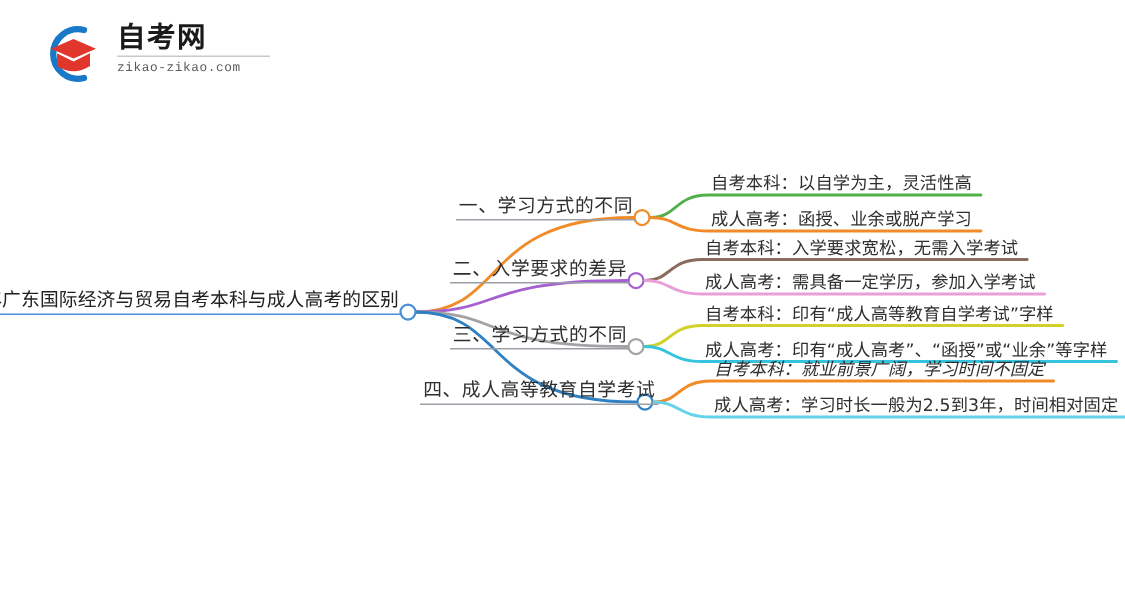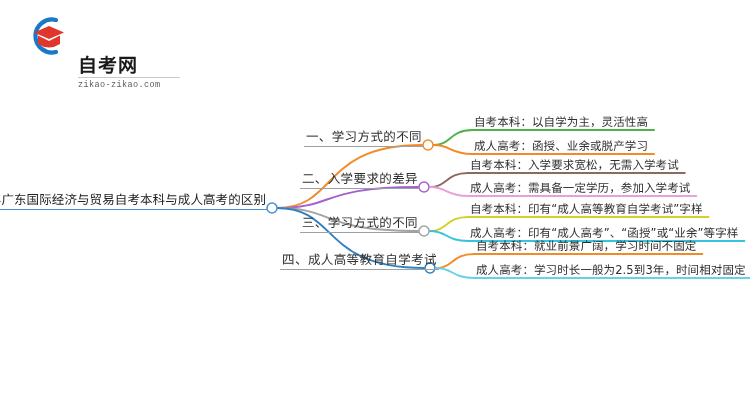--- a/index.html
+++ b/index.html
@@ -41,21 +41,20 @@
   .logo-cn {
     font-size: 19px;
     font-weight: bold;
     letter-spacing: 1px;
     color: #1a1a1a;
     line-height: 22px;
     border-bottom: 1px solid #c9c9c9;
     padding-bottom: 1px;
     display: block;
     width: 102px;
-    margin-top: 40px;
   }
   .logo-url {
     display: block;
     font-size: 8.5px;
     letter-spacing: 0.4px;
     color: #5a5a5a;
     margin-top: 2px;
     font-family: Liberation Mono, monospace;
   }
 
@@ -140,15 +139,15 @@
     <div class="node branch-node" style="top: 129px; left: 303.891px; border-bottom: 1px solid rgb(154, 160, 166);">一、学习方式的不同</div>
     <div class="node leaf-node" style="left: 472px; top: 114px; border-bottom: none;">自考本科：以自学为主，灵活性高</div>
     <div class="node leaf-node" style="left: 472px; top: 138px; border-bottom: none;">成人高考：函授、业余或脱产学习</div>
     <div class="node branch-node" style="top: 171px; left: 299.891px; border-bottom: 1px solid rgb(154, 160, 166);">二、入学要求的差异</div>
     <div class="node leaf-node" style="left: 468px; top: 157px; border-bottom: none;">自考本科：入学要求宽松，无需入学考试</div>
     <div class="node leaf-node" style="left: 468px; top: 180px; border-bottom: none;">成人高考：需具备一定学历，参加入学考试</div>
     <div class="node branch-node" style="top: 215px; left: 299.891px; border-bottom: 1px solid rgb(154, 160, 166);">三、学习方式的不同</div>
     <div class="node leaf-node" style="left: 468px; top: 201px; border-bottom: none;">自考本科：印有“成人高等教育自学考试”字样</div>
     <div class="node leaf-node" style="left: 468px; top: 225px; border-bottom: none;">成人高考：印有“成人高考”、“函授”或“业余”等字样</div>
     <div class="node branch-node" style="top: 252px; left: 280.094px; border-bottom: 1px solid rgb(154, 160, 166);">四、成人高等教育自学考试</div>
-    <div class="node leaf-node" style="left: 474px; top: 238px; border-bottom: none;">自考本科：就业前景广阔，学习时间不固定</div>
+    <div class="node leaf-node" style="left: 474px; top: 238px; border-bottom: none; font-style: italic;">自考本科：就业前景广阔，学习时间不固定</div>
     <div class="node leaf-node" style="left: 474px; top: 262px; border-bottom: none;">成人高考：学习时长一般为2.5到3年，时间相对固定</div>
   </div>
 
 </body></html>

